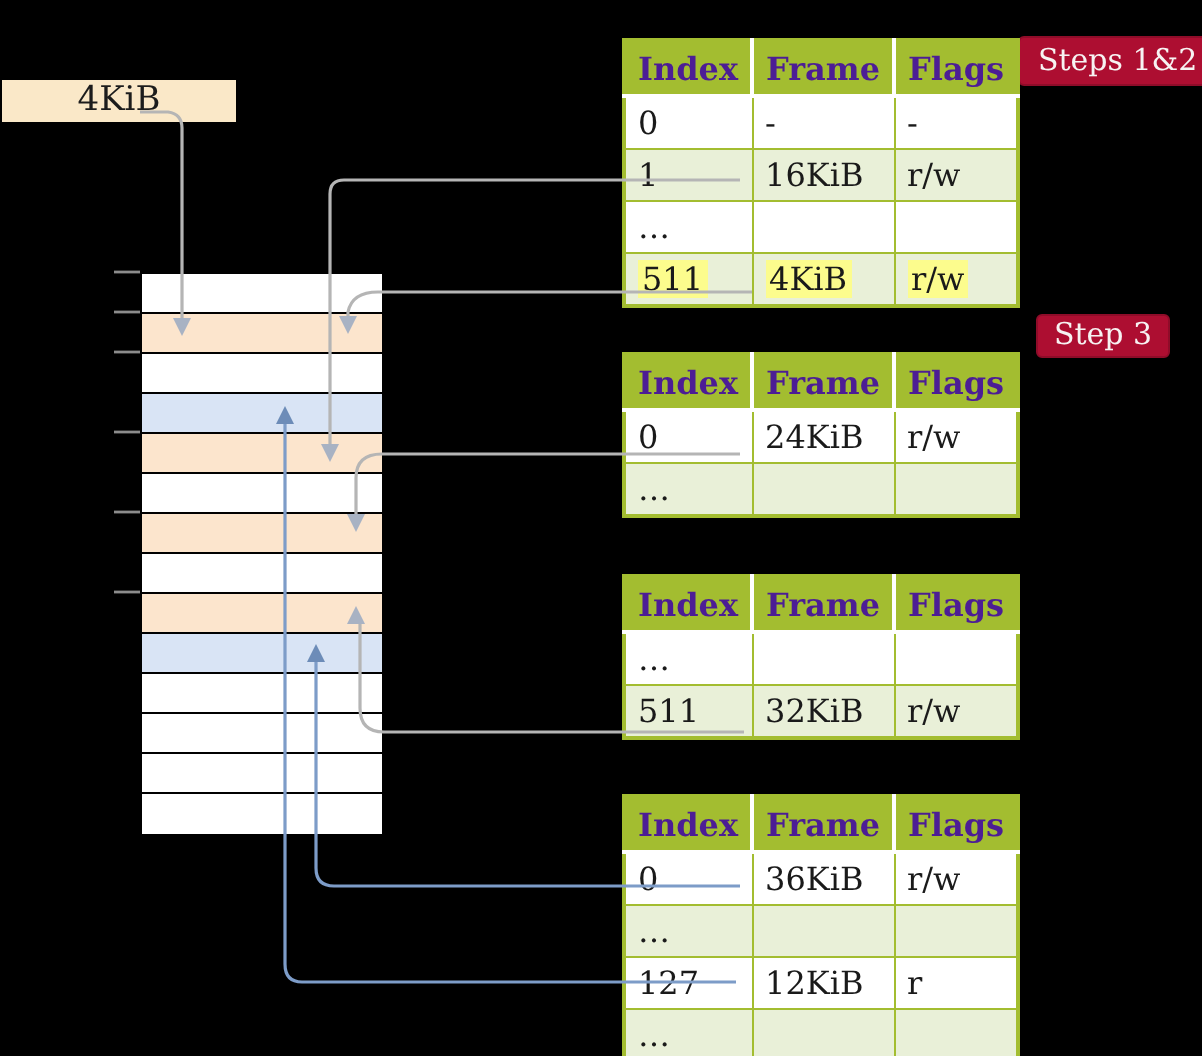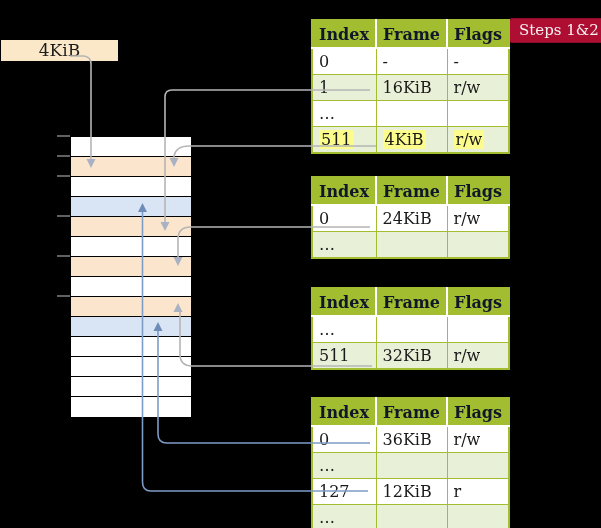--- a/index.html
+++ b/index.html
@@ -30,21 +30,21 @@
   .mrow{height:20px;box-sizing:border-box;border-bottom:1px solid #000;background:#fff;}
   .mrow:last-child{border-bottom:none;}
   .mrow.peach{background:var(--peach);}
   .mrow.blue{background:var(--bluerow);}
   .mrow.white{background:#fff;}
   
   .pt{position:absolute;left:311px;}
   .pt.t0{top:19px;} .pt.t1{top:176px;} .pt.t2{top:287px;} .pt.t3{top:397px;}
   .pt table{border-collapse:collapse;border:2px solid var(--olive);table-layout:fixed;}
   .pt th{
-    background:var(--olive);color:#0f172a;font-weight:bold;font-size:16px;
+    background:var(--olive);color:#4c1d95;font-weight:bold;font-size:16px;
     text-align:left;padding:3px 6px;border-right:2px solid #fff;border-bottom:2px solid #fff;
     height:20px;
   }
   .pt th:last-child{border-right:none;}
   .pt td{
     font-size:16px;color:#1a1a1a;padding:2px 6px;height:21px;
     border:1px solid var(--olive);background:#fff;vertical-align:middle;
   }
   .pt tr.alt td{background:var(--rowalt);}
   .pt .c-index{width:41px;} .pt .c-frame{width:47px;} .pt .c-flags{width:45px;}
@@ -58,20 +58,21 @@
   .tick{stroke:#8c8c8c;stroke-width:1.4;}
 </style>
 </head>
 <body>
 
 <div class="stage">
 
   <div class="frame-box">4KiB</div>
 
   <div class="badge b12">Steps 1&amp;2</div>
+  <div class="badge b3">Step 3</div>
 
   <div class="memcol">
       <div class="mrow white"></div>
       <div class="mrow peach"></div>
       <div class="mrow white"></div>
       <div class="mrow blue"></div>
       <div class="mrow peach"></div>
       <div class="mrow white"></div>
       <div class="mrow peach"></div>
       <div class="mrow white"></div>

